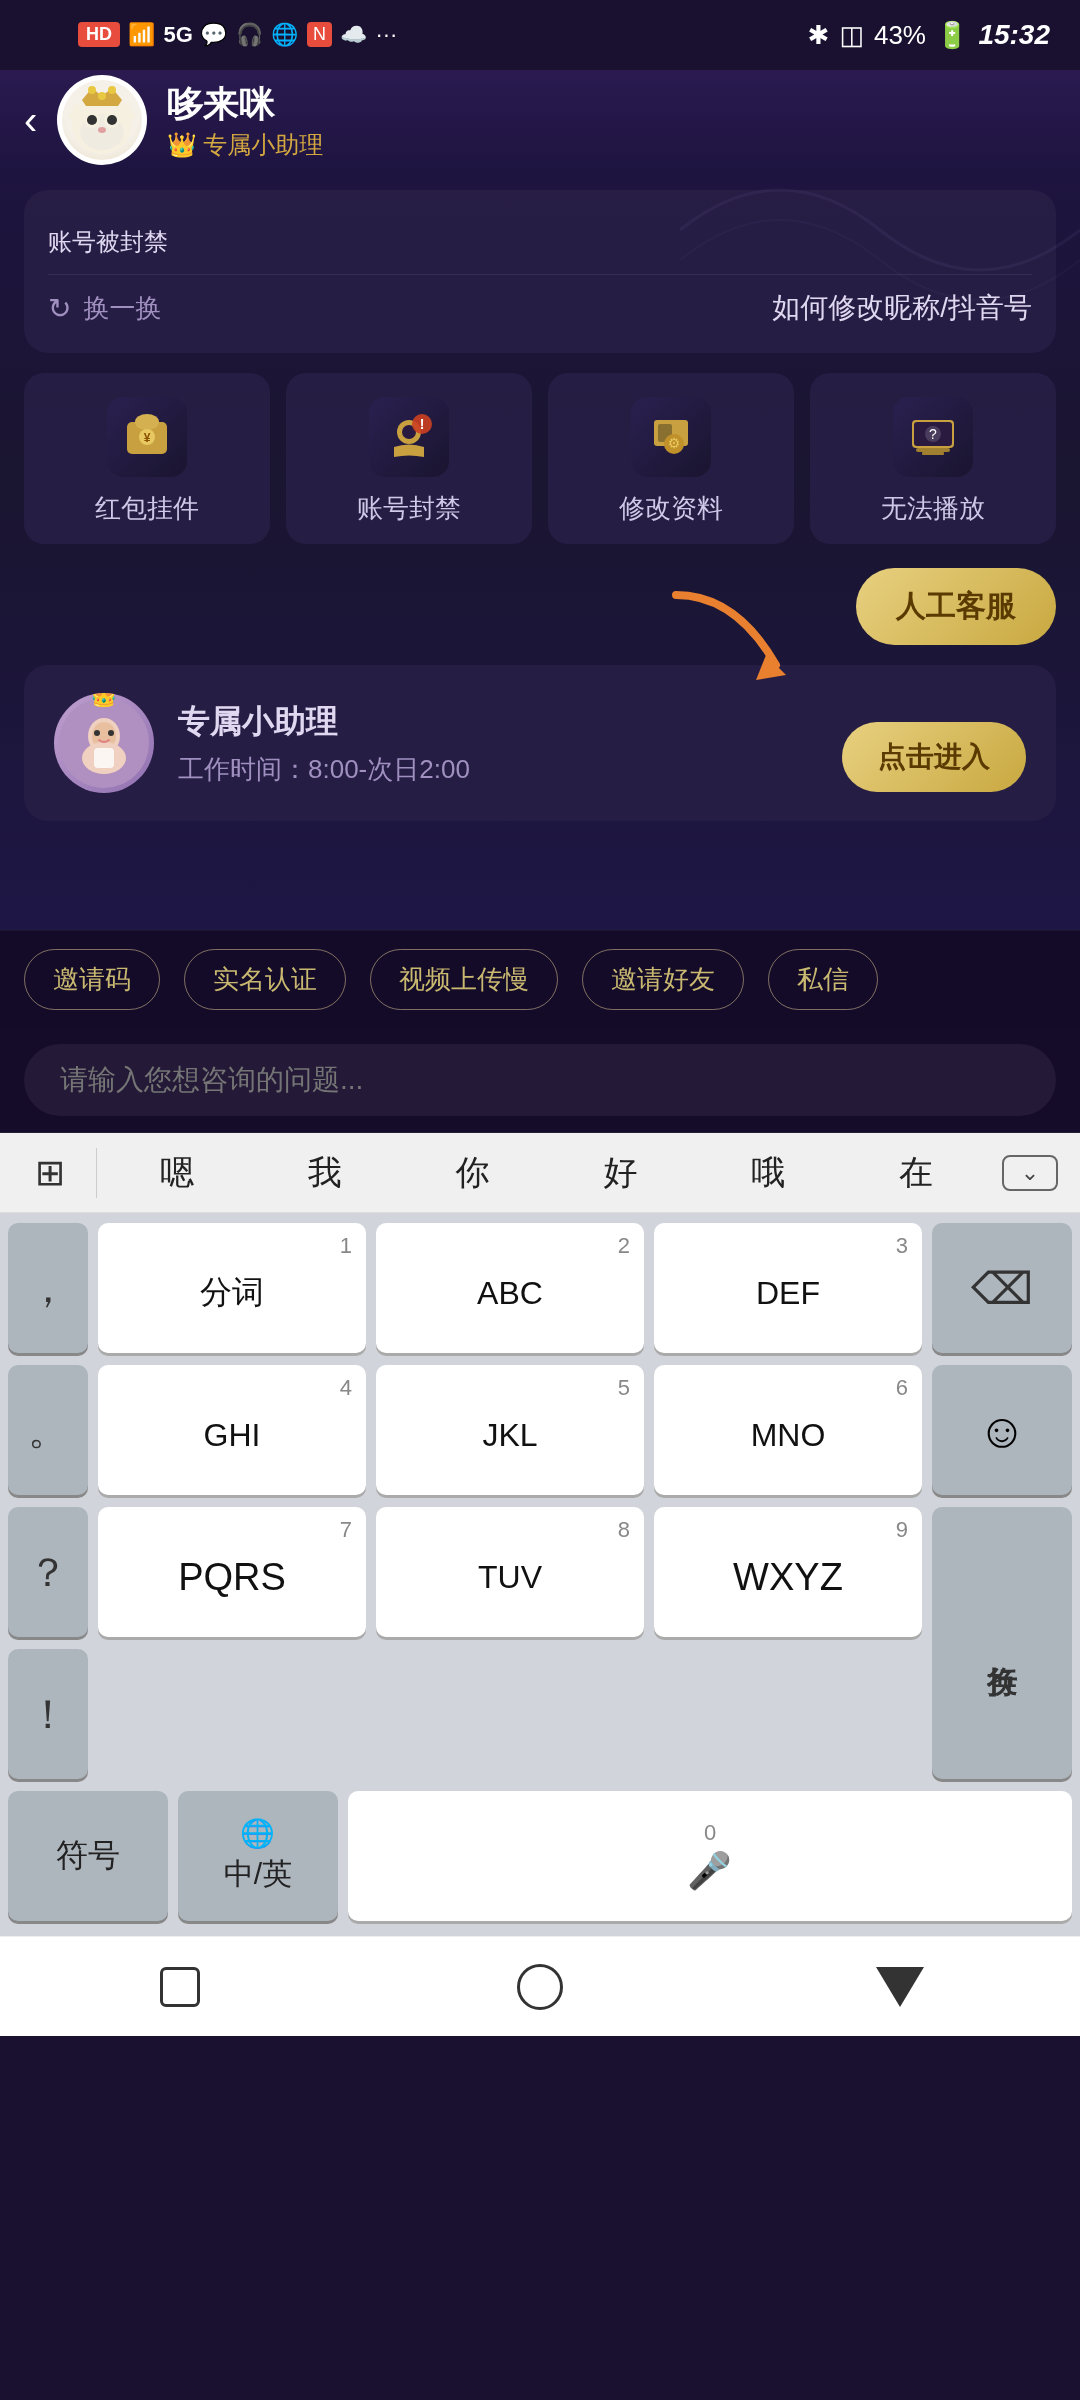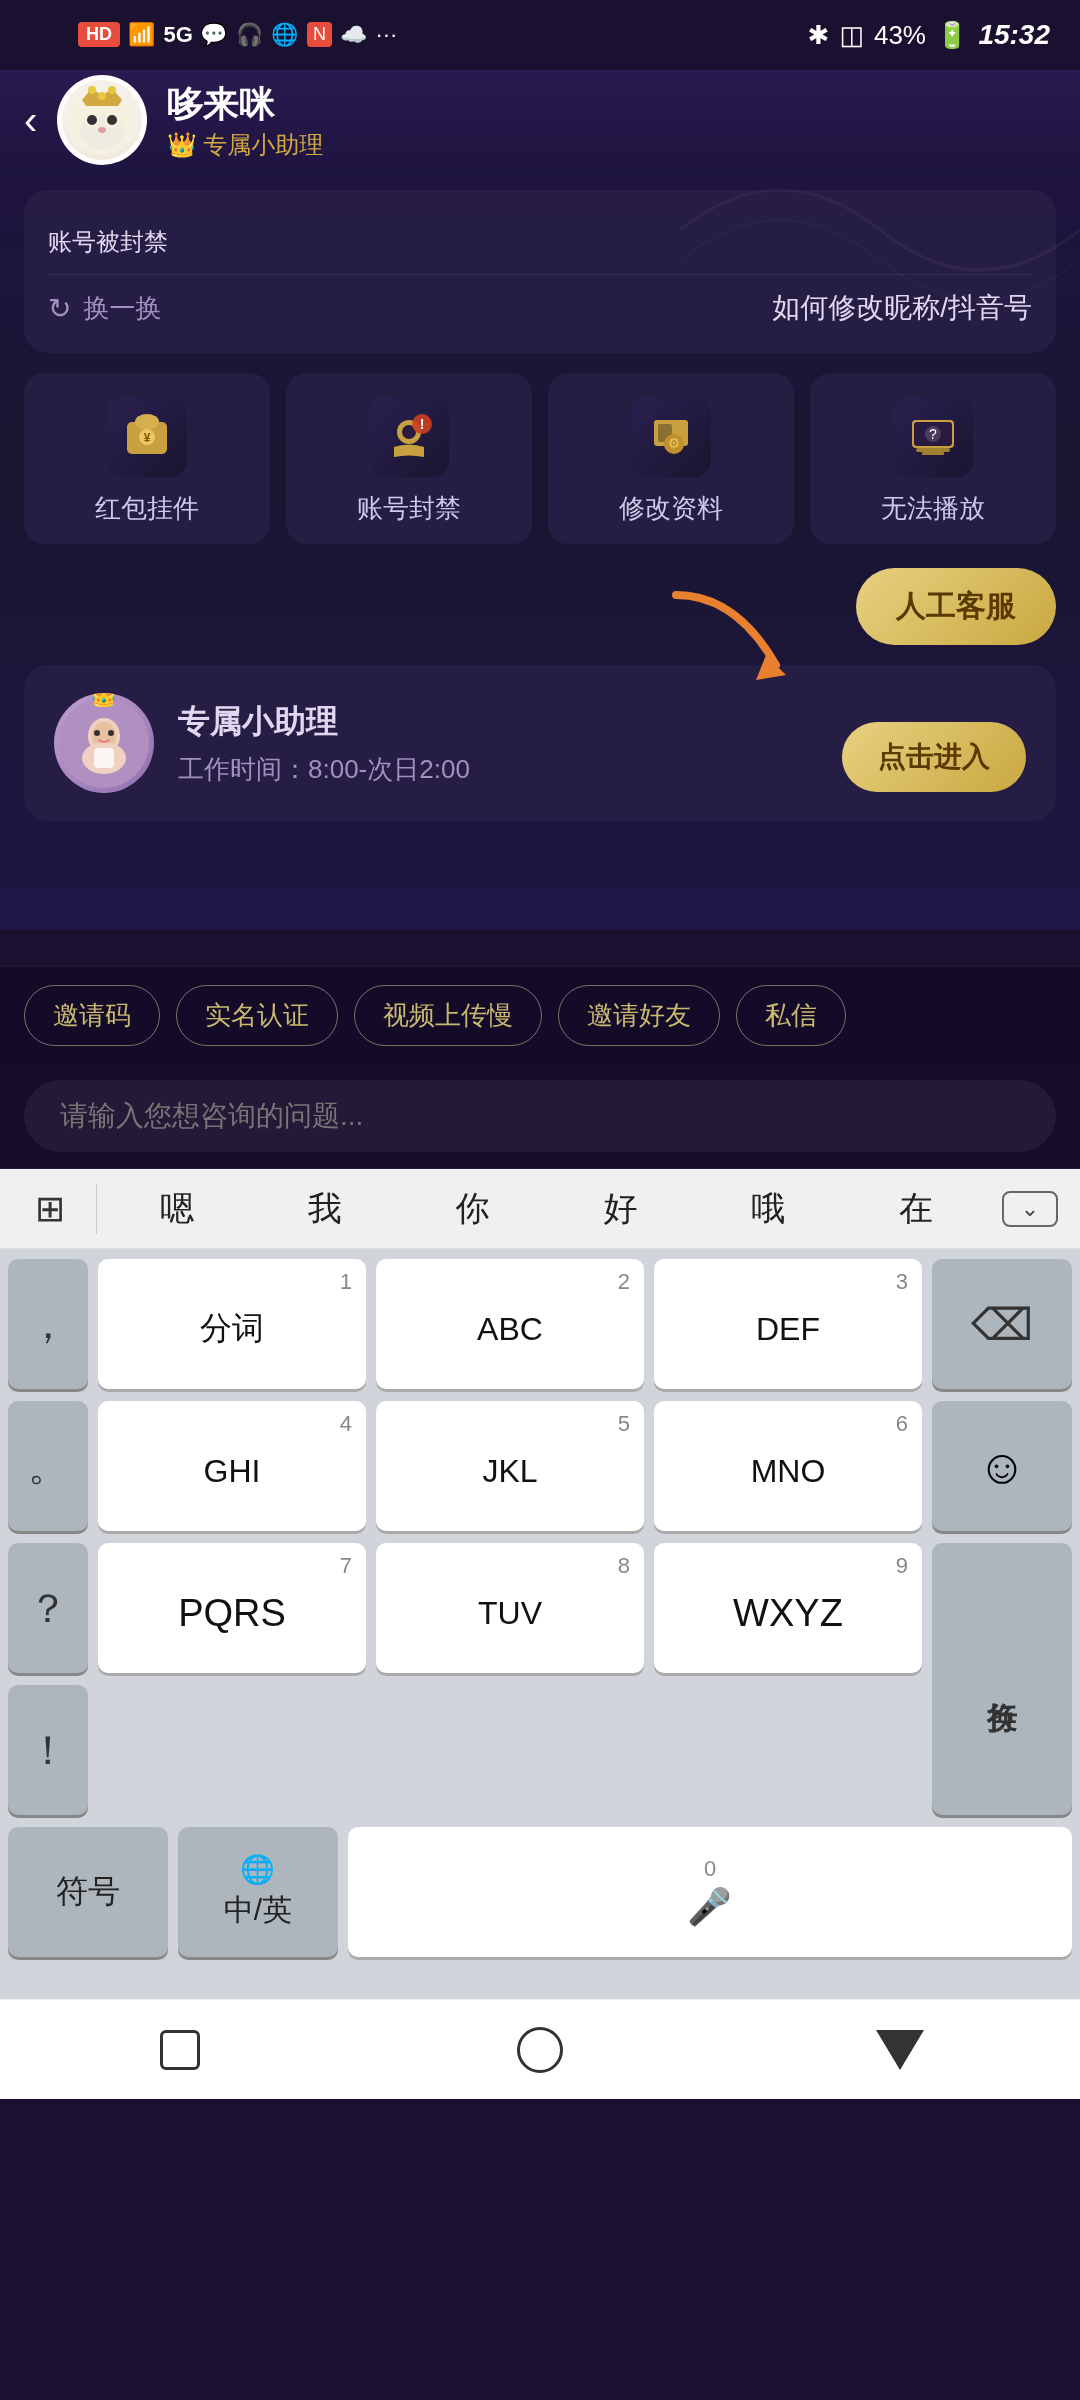--- a/index.html
+++ b/index.html
@@ -158,26 +158,25 @@
       padding: 16px 36px;
       border-radius: 50px;
       cursor: pointer;
       flex-shrink: 0;
       margin-top: 28px;
     }
 
     
     .tags-row {
       display: flex;
-      gap: 16px;
+      gap: 24px;
       padding: 18px 24px;
       background: rgba(20, 12, 40, 0.95);
       overflow-x: auto;
       border-top: 1px solid rgba(255,255,255,0.05);
-      margin-top: 36px;
     }
     .tags-row::-webkit-scrollbar { display: none; }
     .tag-item {
       flex-shrink: 0;
       background: transparent;
       border: 1.5px solid rgba(200, 180, 140, 0.6);
       color: #c8b870;
       padding: 12px 28px;
       border-radius: 50px;
       font-size: 26px;
@@ -294,21 +293,21 @@
       display: flex; align-items: center; justify-content: center;
       box-shadow: 0 3px 0 #888;
       cursor: pointer;
       font-size: 48px;
     }
     
     .kb-bottom {
       display: flex;
       gap: 10px;
       margin-bottom: 0;
-      padding-bottom: 42px;
+      padding-bottom: 15px;
     }
     .kb-symbol {
       flex: none;
       width: 160px;
       background: #adb5bd;
       border-radius: 10px;
       height: 130px;
       display: flex; align-items: center; justify-content: center;
       box-shadow: 0 3px 0 #888;
       cursor: pointer;

